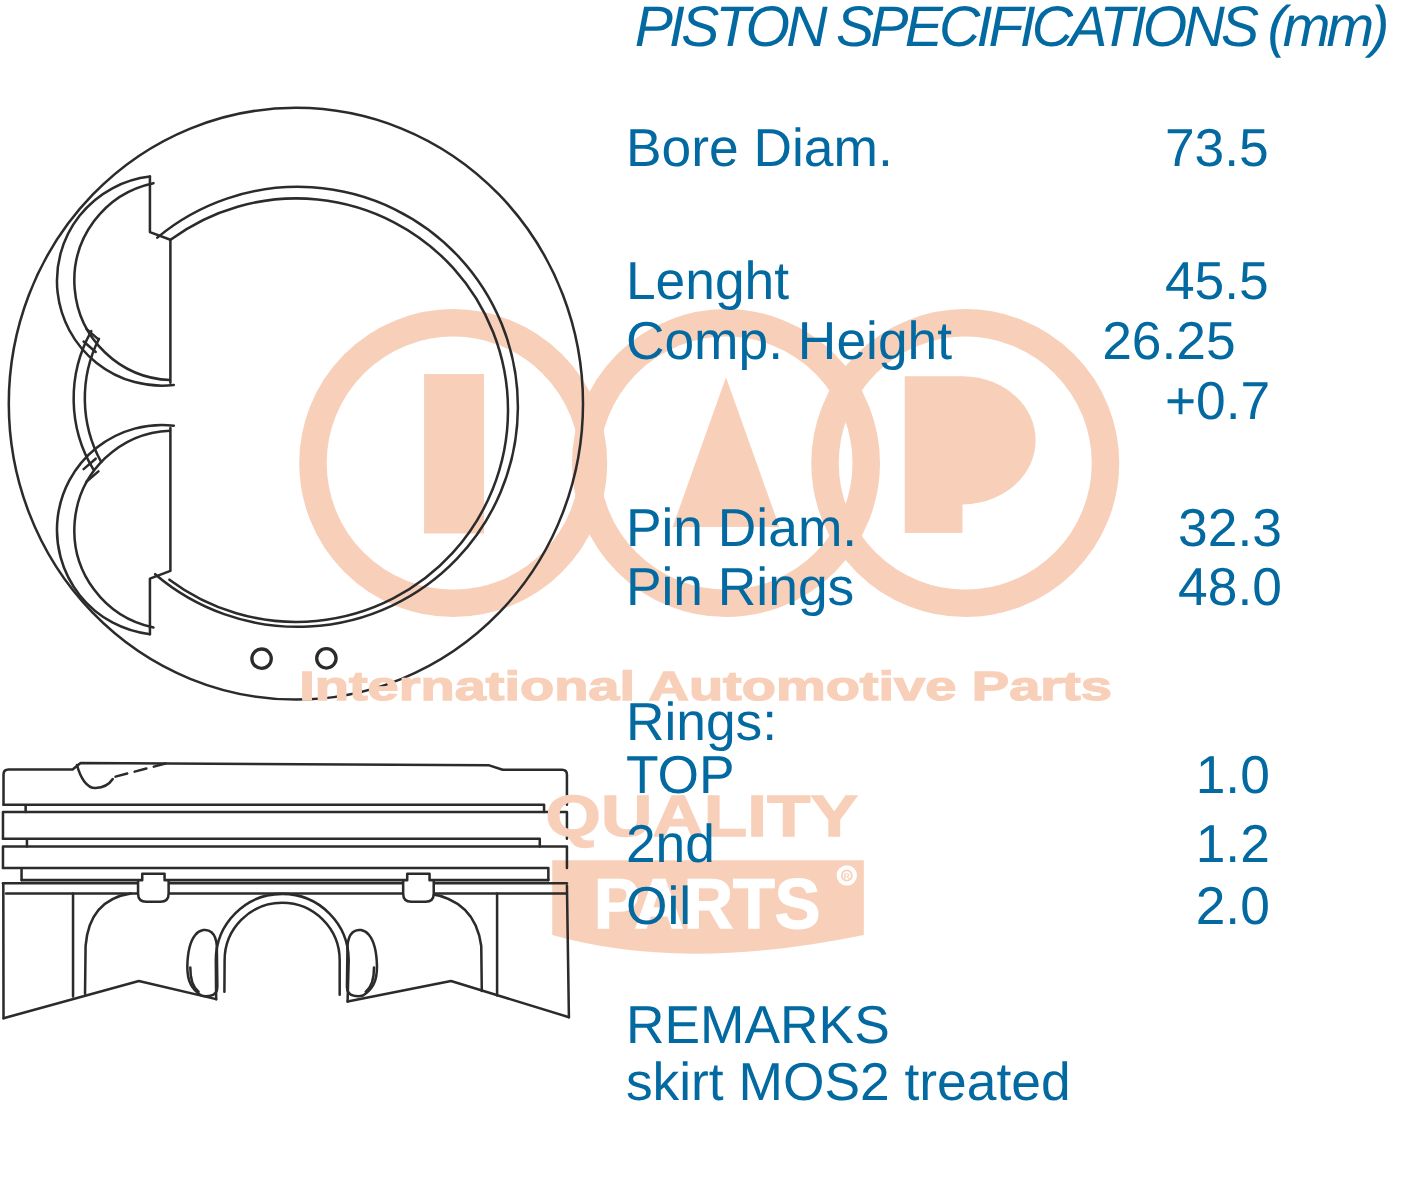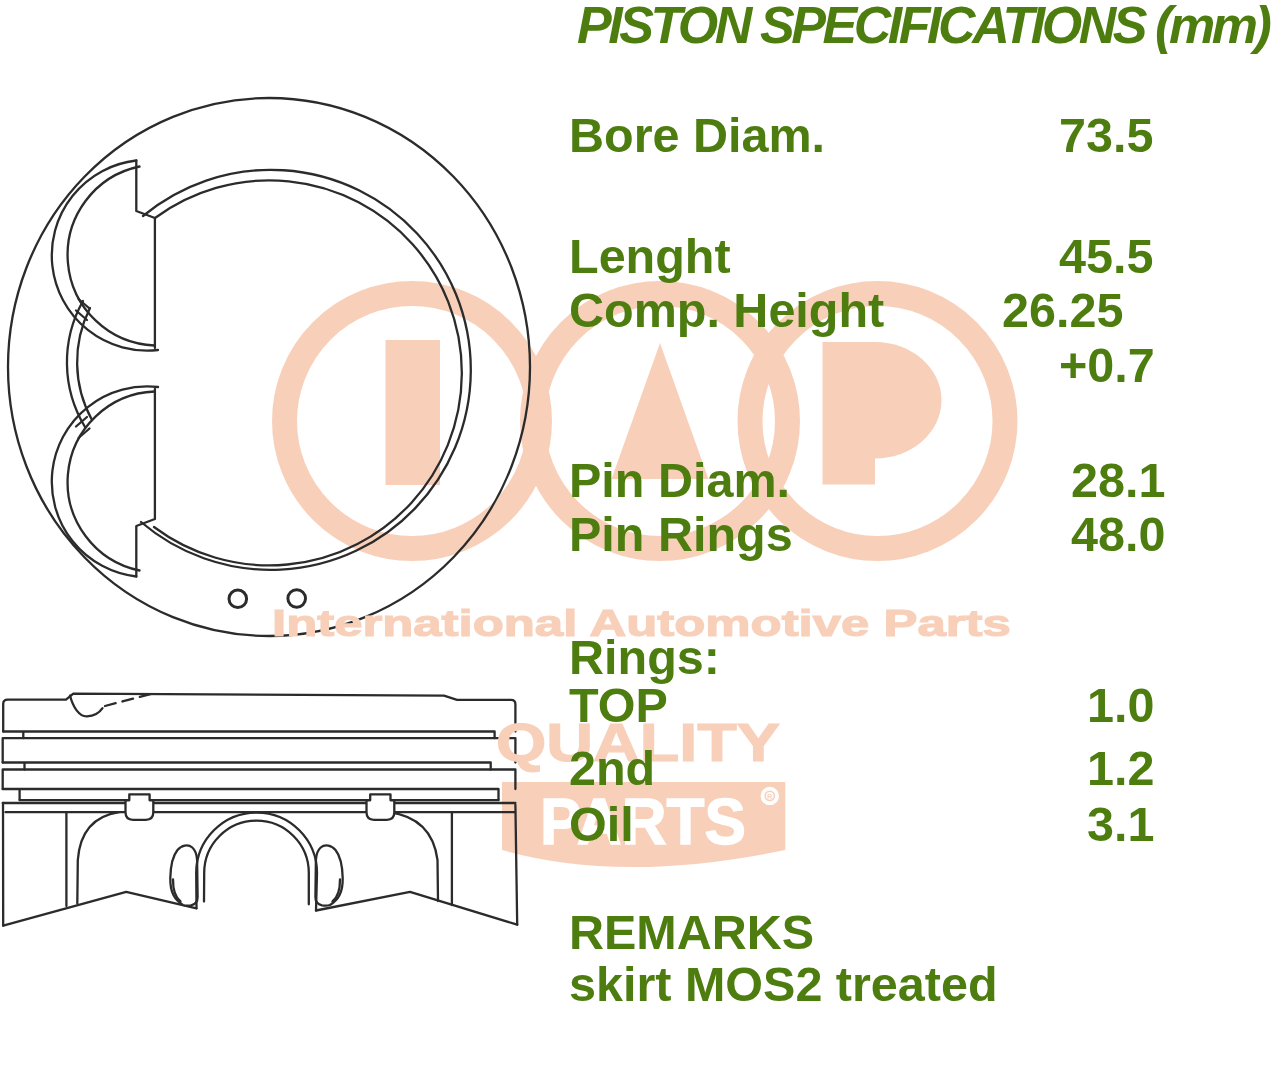--- a/index.html
+++ b/index.html
@@ -1,16 +1,16 @@
 <!DOCTYPE html>
 <html><head><meta charset="utf-8">
 <style>
 html,body{margin:0;padding:0;width:1284px;height:1080px;background:#fff;overflow:hidden}
 body{font-family:"Liberation Sans",sans-serif;position:relative}
-.t{position:absolute;font-weight:bold;color:#4d7c0f;white-space:nowrap;font-size:48.5px;line-height:1;letter-spacing:0}
+.t{position:absolute;font-weight:normal;color:#0369a1;white-space:nowrap;font-size:48.5px;line-height:1;letter-spacing:0}
 .wm{position:absolute;color:#f8d0ba;font-weight:bold;white-space:nowrap;line-height:1;-webkit-text-stroke:1.2px #f8d0ba}
 </style></head>
 <body>
 <svg id="art" width="1284" height="1080" viewBox="0 0 1284 1080" style="position:absolute;left:0;top:0">
 
   <g fill="#f8d0ba" stroke="none">
     <g fill="none" stroke="#f8d0ba" stroke-width="25">
       <circle cx="412" cy="421" r="127.5"></circle>
       <circle cx="660" cy="421" r="127.5"></circle>
       <circle cx="877.5" cy="421" r="127.5"></circle>
@@ -95,24 +95,24 @@
 
 <div class="t" style="left:577px;top:-1.5px;font-style:italic;font-size:52px;letter-spacing:-3.45px">PISTON SPECIFICATIONS (mm)</div>
 <div class="t" style="left:569px;top:111px">Bore Diam.</div>
 <div class="t" style="left:1059px;top:111px">73.5</div>
 <div class="t" style="left:569px;top:231.5px">Lenght</div>
 <div class="t" style="left:1059px;top:231.5px">45.5</div>
 <div class="t" style="left:569px;top:285.5px">Comp. Height</div>
 <div class="t" style="left:1002px;top:285.5px">26.25</div>
 <div class="t" style="left:1059px;top:340.5px">+0.7</div>
 <div class="t" style="left:569px;top:456px">Pin Diam.</div>
-<div class="t" style="left:1071px;top:456px">28.1</div>
+<div class="t" style="left:1071px;top:456px">32.3</div>
 <div class="t" style="left:569px;top:510px">Pin Rings</div>
 <div class="t" style="left:1071px;top:510px">48.0</div>
 <div class="t" style="left:569px;top:633px">Rings:</div>
 <div class="t" style="left:569px;top:681px">TOP</div>
 <div class="t" style="left:1087px;top:681px">1.0</div>
 <div class="t" style="left:569px;top:743.5px">2nd</div>
 <div class="t" style="left:1087px;top:743.5px">1.2</div>
 <div class="t" style="left:569px;top:800px">Oil</div>
-<div class="t" style="left:1087px;top:800px">3.1</div>
+<div class="t" style="left:1087px;top:800px">2.0</div>
 <div class="t" style="left:569px;top:907.5px">REMARKS</div>
 <div class="t" style="left:569px;top:960px">skirt MOS2 treated</div>
 
 </body></html>

